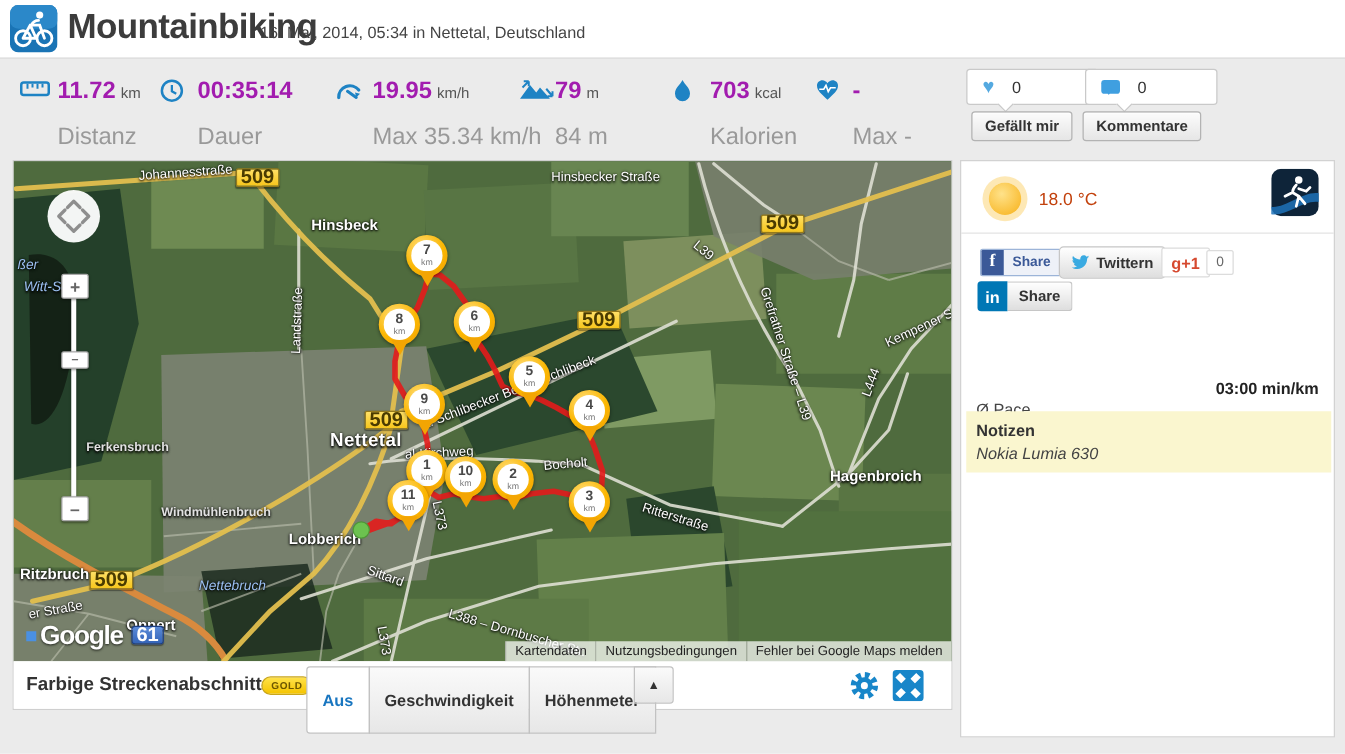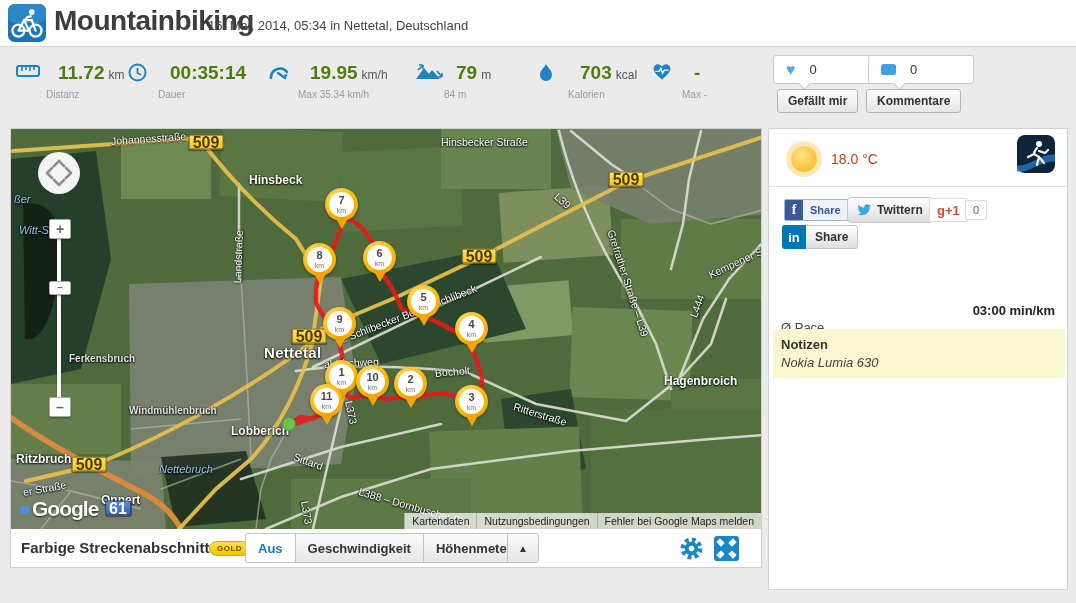--- a/index.html
+++ b/index.html
@@ -13,23 +13,23 @@
   .subtitle{position:absolute;left:208px;top:18px;font-size:13px;color:#444;}
   .hdr-btns{position:absolute;right:10px;top:8px;display:flex;gap:6px;}
   .btn{background:linear-gradient(#fcfcfc,#e6e6e6);border:1px solid #b3b3b3;border-radius:3px;font-weight:bold;font-size:12px;color:#333;display:inline-flex;align-items:center;justify-content:center;box-shadow:inset 0 1px 0 rgba(255,255,255,.7);}
   .hdr-btns .btn{height:25px;padding:0 12px;}
   .more-btn{width:18px;padding:0 6px !important;font-size:10px;}
 
   
   .stat{position:absolute;top:62px;}
   .stat .row{display:flex;align-items:baseline;}
   .stat .icon{position:absolute;left:0;top:1px;}
-  .stat .val{margin-left:42px;font-size:19px;font-weight:bold;color:#4d7c0f;}
+  .stat .val{margin-left:30px;font-size:19px;font-weight:bold;color:#a21caf;}
   .stat .unit{margin-left:4px;font-size:12px;color:#555;}
-  .stat .lbl{margin-left:30px;margin-top:5px;font-size:10px;color:#999;}
+  .stat .lbl{margin-left:30px;margin-top:15px;font-size:19px;color:#999;}
 
   
   .count-box{position:absolute;width:92px;height:27px;background:#fff;border:1px solid #c9c9c9;border-radius:3px;display:flex;align-items:center;padding-left:12px;gap:14px;font-size:13px;color:#333;}
   .count-box::after{content:"";position:absolute;bottom:-5px;left:26px;width:8px;height:8px;background:#fff;border-right:1px solid #c9c9c9;border-bottom:1px solid #c9c9c9;transform:rotate(45deg);}
   .heart-glyph{color:#54a9e0;font-size:16px;line-height:1;}
   .bubble{width:15px;height:11px;background:#3f9fe0;border-radius:2.5px;position:relative;}
   .bubble::after{content:"";position:absolute;bottom:-4px;left:3px;border:3px solid transparent;border-top:5px solid #3f9fe0;}
   .social-btn{position:absolute;height:22px;padding:0 10px;font-size:12px;}
 
   
@@ -87,21 +87,21 @@
   .attribution{position:absolute;right:0;bottom:0;display:flex;z-index:6;font-size:10.5px;color:#222;}
   .attr-item{background:rgba(255,255,255,.72);padding:2px 7px;border-left:1px solid rgba(0,0,0,.18);}
   .glogo{position:absolute;left:10px;top:368px;z-index:6;font-size:21px;font-weight:bold;color:#fff;text-shadow:0 1px 2px rgba(0,0,0,.75);letter-spacing:-1px;}
   .glogo-mark{display:inline-block;width:8px;height:8px;background:#4a90e2;margin-right:3px;vertical-align:2px;}
 
   
   .seg-bar{position:absolute;left:0;top:400px;width:750px;height:38px;background:#fff;}
   .seg-title{position:absolute;left:10px;top:10px;font-size:15px;font-weight:bold;color:#333;}
   .gold{position:absolute;left:198px;top:12px;background:linear-gradient(#ffe24a,#f5c400);border:1px solid #c9a61c;border-radius:8px;font-size:8px;font-weight:bold;color:#6b5500;padding:2px 7px;letter-spacing:.5px;}
   .seg-group{position:absolute;left:234px;top:4px;display:flex;}
-  .seg-btn{height:28px;display:flex;align-items:center;padding:0 12px;border:1px solid #c2c2c2;margin-left:-1px;background:linear-gradient(#fafafa,#e7e7e7);font-size:13px;font-weight:bold;color:#333;}
+  .seg-btn{height:28px;display:flex;align-items:center;padding:12px 12px;border:1px solid #c2c2c2;margin-left:-1px;background:linear-gradient(#fafafa,#e7e7e7);font-size:13px;font-weight:bold;color:#333;}
   .seg-btn.active{background:#fff;color:#1976c0;}
   .seg-btn.first{border-radius:3px 0 0 3px;margin-left:0;}
   .seg-arrow{border-radius:0 3px 3px 0;font-size:10px;padding:0 10px;}
   .seg-icons{position:absolute;right:22px;top:7px;display:flex;gap:10px;}
 </style>
 </head>
 <body>
 <div id="app">
 
 <div class="header">
@@ -307,21 +307,21 @@
         <path d="M302,212 C240,260 150,310 80,337 L15,352"></path>
       </g>
 
       <path d="M277,296 L290,288 L302,290 L312,283 L319,274 L323,264 L330,263 L340,269 L352,266 L361,268 L376,270 L390,268 L399,270 L414,266 L432,264 L446,267 L455,276 L460,288 L466,281 L470,266 L471,248 L465,230 L459,215 L448,205 L434,197 L422,191 L412,187 L401,185 L391,180 L385,167 L379,156 L371,144 L368,131 L362,114 L352,100 L341,91 L332,90 L329,102 L323,117 L314,131 L308,145 L305,160 L305,174 L313,188 L323,202 L328,212 L331,226 L332,242 L330,259 L326,271 L317,281 L304,288 L290,293 L279,297" fill="none" stroke="#e31b1b" stroke-width="4.5" stroke-linejoin="round" stroke-linecap="round" opacity=".9"></path>
     </svg>
 
     <div style="position:absolute;inset:0;">
           <span class="mlabel road" style="left: 100px; top: 6px; transform: rotate(-4deg);">Johannesstraße</span>
           <span class="mlabel town" style="left: 238px; top: 12px;">Hinsbeck</span>
           <span class="mlabel road" style="left: 430px; top: 7px;">Hinsbecker Straße</span>
-          <span class="mlabel water" style="left: 3px; top: 64px;">ßer</span>
+          <span class="mlabel water" style="left: 3px; top: 77px;">ßer</span>
           <span class="mlabel water" style="left: 8px; top: 95px;">Witt-See</span>
           <span class="mlabel road" style="left: 226px; top: 148px; transform: rotate(-88deg);">Landstraße</span>
           <span class="mlabel city" style="left: 253px; top: 179px; margin-top: 36px;">Nettetal</span>
           <span class="mlabel area" style="left: 58px; top: 224px;">Ferkensbruch</span>
           <span class="mlabel town" style="left: 220px; top: 263px;">Lobberich</span>
           <span class="mlabel area" style="left: 118px; top: 276px;">Windmühlenbruch</span>
           <span class="mlabel town" style="left: 5px; top: 291px;">Ritzbruch</span>
           <span class="mlabel town" style="left: 90px; top: 332px;">Onnert</span>
           <span class="mlabel water" style="left: 148px; top: 334px;">Nettebruch</span>
           <span class="mlabel road" style="left: 12px; top: 357px; transform: rotate(-10deg);">er Straße</span>

